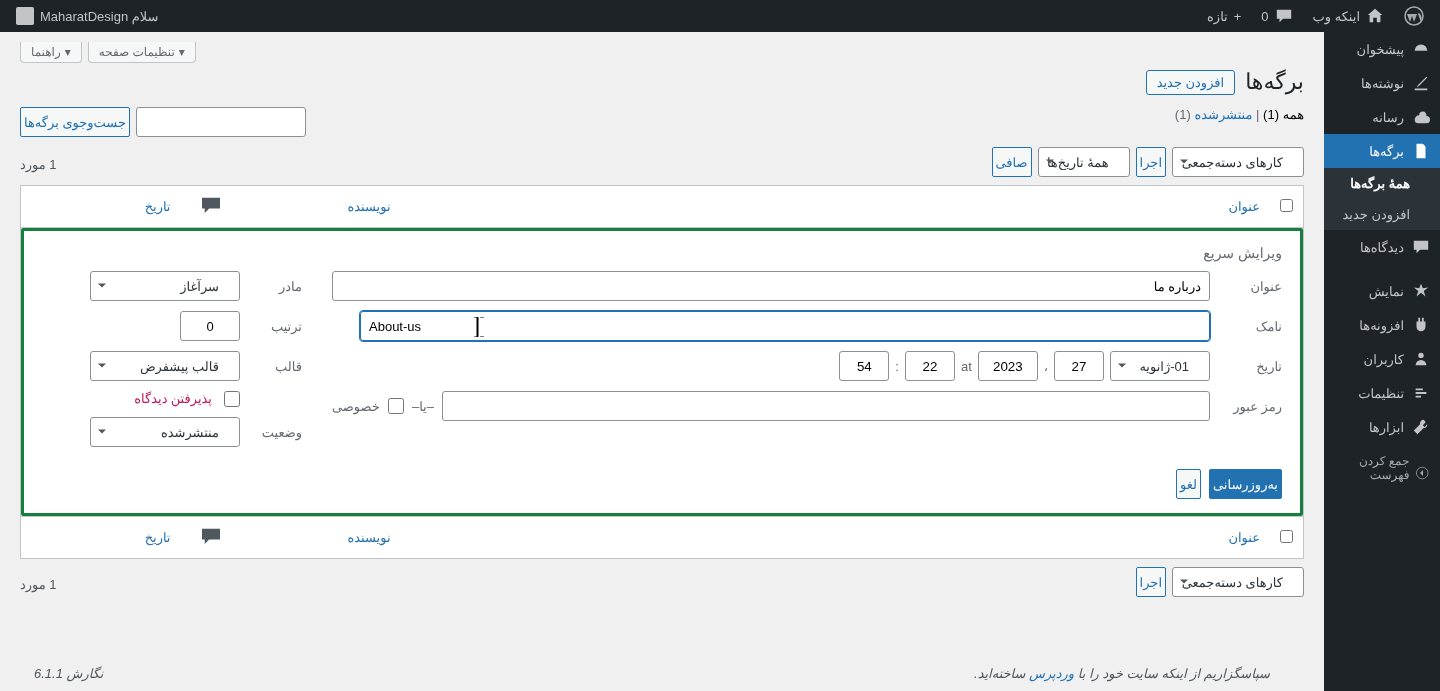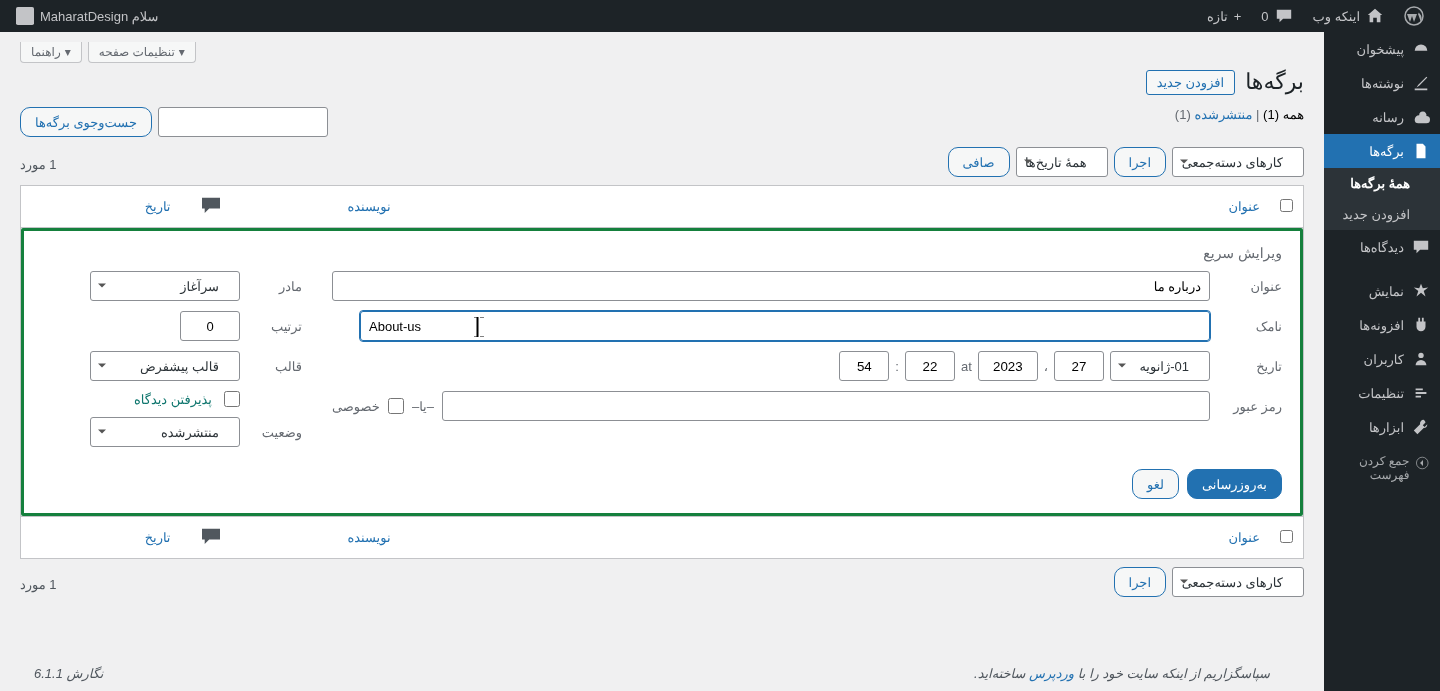--- a/index.html
+++ b/index.html
@@ -14,39 +14,39 @@
 
 .wrap { display: flex; height: calc(100vh - 32px); }
 .sidebar { background: #1d2327; width: 116px; flex-shrink: 0; color: #fff; }
 .menu-item { display: flex; align-items: center; gap: 8px; padding: 8px 10px; color: #c3c4c7; cursor: pointer; font-size: 13px; }
 .menu-item.current { background: #2271b1; color: #fff; position: relative; }
 .menu-item.current::after { content: ''; position: absolute; left: -8px; top: 50%; transform: translateY(-50%); border: 8px solid transparent; border-left-color: #f0f0f1; }
 .submenu { background: #2c3338; }
 .submenu .menu-item { padding-right: 30px; font-size: 13px; }
 .submenu .menu-item.sub-current { color: #fff; font-weight: bold; }
 .menu-icon { width: 18px; height: 18px; display: inline-flex; align-items: center; justify-content: center; fill: currentColor; }
-.collapse-item { padding: 10px; color: #a7aaad; cursor: pointer; display: flex; align-items: flex-start; gap: 6px; font-size: 12px; }
+.collapse-item { padding: 10px; color: #a7aaad; cursor: pointer; display: flex; align-items: flex-end; gap: 6px; font-size: 12px; }
 
 
 .content { flex: 1; padding: 10px 20px 40px; overflow: auto; position: relative; }
 .top-tabs { display: flex; gap: 6px; margin-bottom: 6px; }
 .screen-btn { background: #f6f7f7; border: 1px solid #c3c4c7; border-top: none; border-radius: 0 0 4px 4px; padding: 3px 10px; font-size: 12px; color: #646970; cursor: pointer; display: flex; align-items: center; gap: 4px; }
 .heading-row { display: flex; align-items: center; gap: 10px; margin: 6px 0 12px; }
 .page-title { font-size: 22px; font-weight: 400; color: #1d2327; }
 .add-new { border: 1px solid #2271b1; color: #2271b1; background: #f6f7f7; padding: 4px 10px; border-radius: 3px; font-size: 13px; cursor: pointer; }
 .subsubsub { color: #646970; margin-bottom: 10px; font-size: 13px; }
 .subsubsub .current { color: #000; }
 .subsubsub a { color: #2271b1; text-decoration: none; }
 
 .table-nav { display: flex; justify-content: space-between; align-items: center; margin-bottom: 8px; }
 .table-nav .left-group, .table-nav .right-group { display: flex; gap: 6px; align-items: center; }
 .sel { border: 1px solid #8c8f94; border-radius: 3px; padding: 0 20px 0 8px; height: 30px; background: #fff; font-size: 13px; color: #2c3338; appearance: none; position: relative; cursor: pointer; }
 .sel-wrap { position: relative; display: inline-block; }
 .sel-wrap::after { content: ''; position: absolute; left: 8px; top: 50%; transform: translateY(-30%); border: 4px solid transparent; border-top-color: #555; pointer-events: none; }
-.btn { border: 1px solid #2271b1; color: #2271b1; background: #f6f7f7; padding: 0 14px; height: 30px; border-radius: 10px; font-size: 13px; cursor: pointer; }
+.btn { border: 1px solid #2271b1; color: #2271b1; background: #f6f7f7; padding: 0 3px; height: 30px; border-radius: 2px; font-size: 13px; cursor: pointer; }
 .btn-primary { background: #2271b1; color: #fff; border-color: #2271b1; }
 .search-box { display: flex; gap: 6px; margin-bottom: 10px; }
 .search-input { border: 1px solid #8c8f94; border-radius: 3px; padding: 0 8px; height: 30px; width: 170px; background: #fff; }
 .count-label { color: #50575e; font-size: 13px; margin: 8px 0 4px; }
 
 
 .wp-table { width: 100%; border: 1px solid #c3c4c7; border-collapse: collapse; background: #fff; }
 .wp-table th, .wp-table td { padding: 10px; text-align: right; font-weight: 400; color: #2271b1; border-bottom: 1px solid #c3c4c7; }
 .wp-table th { color: #2271b1; font-size: 13px; }
 .wp-table th.cb { width: 30px; }
@@ -306,21 +306,21 @@
                     <span class="field-label">ترتیب</span>
                     <input class="field-input num-input" value="0" style="">
                   </div>
                   <div class="field-row">
                     <span class="field-label">قالب</span>
                     <div class="sel-wrap"><select class="sel" style="width:150px;"><option>قالب پیشفرض</option></select></div>
                   </div>
                   <div class="field-row" style="justify-content:flex-start;">
                     <span class="field-label"></span>
                     <input type="checkbox" class="chk" style="">
-                    <span style="color:#0f766e;">پذیرفتن دیدگاه</span>
+                    <span style="color:#be185d;font-family:Liberation Serif, serif;">پذیرفتن دیدگاه</span>
                   </div>
                   <div class="field-row">
                     <span class="field-label">وضعیت</span>
                     <div class="sel-wrap"><select class="sel" style="width:150px;"><option>منتشرشده</option></select></div>
                   </div>
                 </div>
               </div>
               <div class="qe-actions">
                 <button class="btn btn-primary">به‌روزرسانی</button>
                 <button class="btn">لغو</button>

